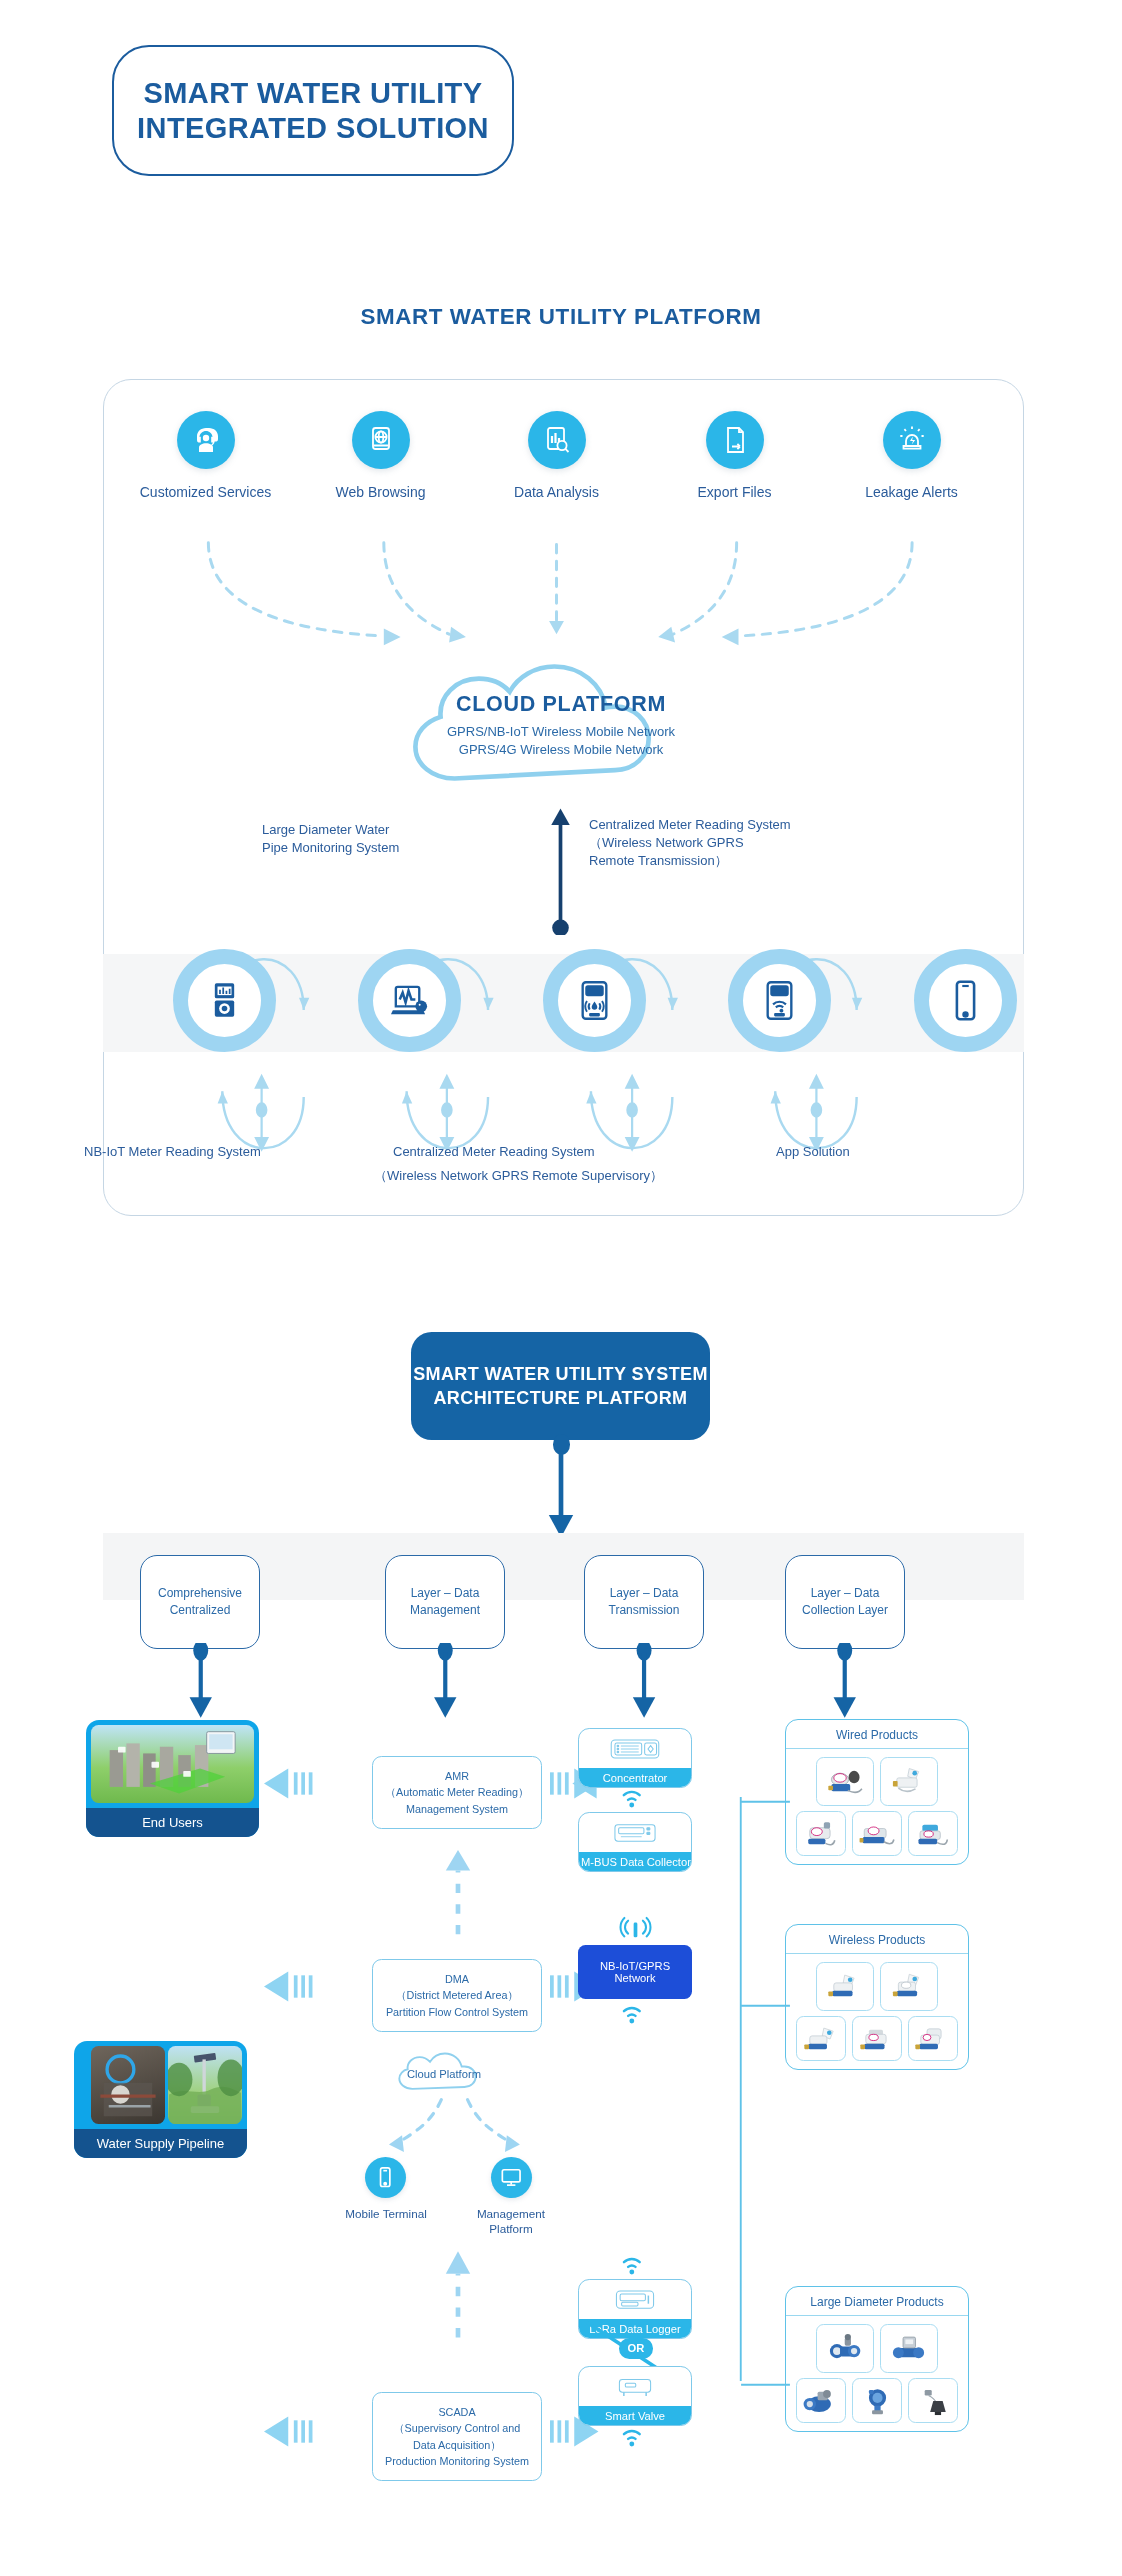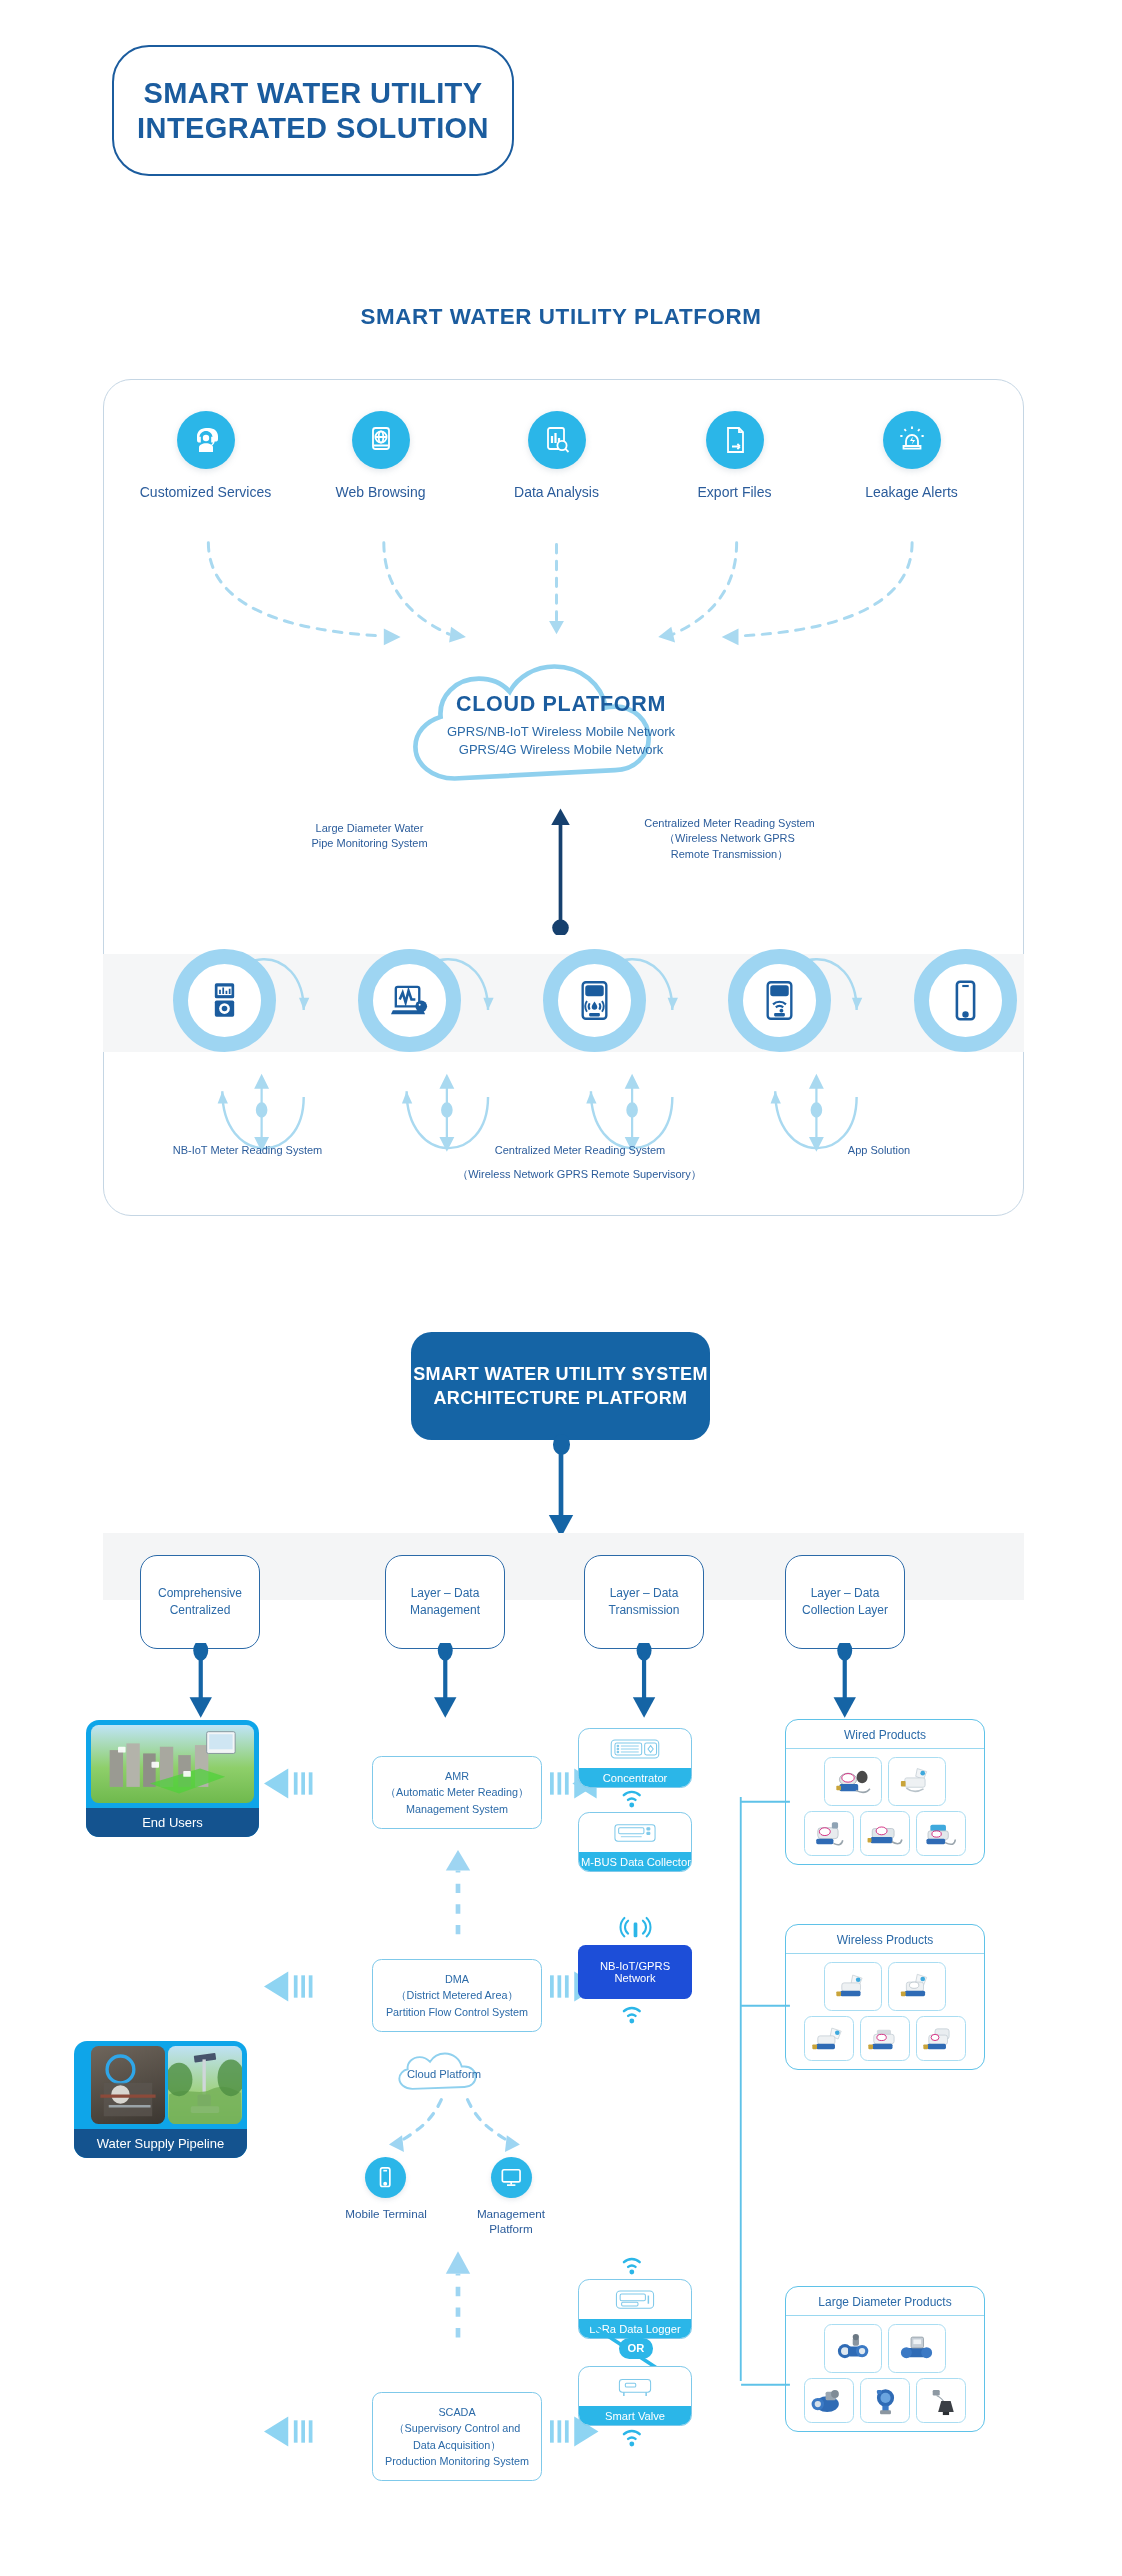--- a/index.html
+++ b/index.html
@@ -64,21 +64,21 @@
 
   
   .ring {
     width: 103px; height: 103px; border-radius: 50%;
     border: 15px solid #9ed5f2; background: #ffffff;
     display: flex; align-items: center; justify-content: center;
   }
   .ring svg { width: 43px; height: 43px; }
 
   
-  .note { font-size: 11px; color: #2b5c9b; line-height: 1.4; text-align: center; }
+  .note { font-size: 13px; color: #2b5c9b; line-height: 1.4; text-align: left; }
 
   
   #arch-banner {
     left: 411px; top: 1332px; width: 299px; height: 108px;
     background: #1564a5; border-radius: 20.6px;
     display: flex; align-items: center; justify-content: center;
   }
   #arch-banner .t {
     color: #fff; font-weight: bold; font-size: 18px; text-align: center;
     line-height: 1.35; letter-spacing: 0.4px;
@@ -130,21 +130,21 @@
     text-align: center; padding: 3.7px 1.9px; white-space: nowrap;
   }
   .netbox {
     width: 114px; height: 54px; background: #1d4ed8; border-radius: 7.5px;
     color: #fff; font-size: 11.2px; display: flex;
     align-items: center; justify-content: center; text-align: center;
   }
 
   
   .prodpanel {
-    width: 200px; border: 1.2px solid #5fc2e8; border-radius: 13px; background: #fff;
+    width: 184px; border: 1.2px solid #5fc2e8; border-radius: 13px; background: #fff;
   }
   .prodpanel .hd {
     text-align: center; font-size: 12px; color: #2b6aa8;
     padding: 7.5px 3.7px 6.5px; border-bottom: 1.1px solid #9ad8f0;
   }
   .prodpanel .grid { padding: 7.5px 6.5px 8.4px; }
   .prodpanel .r { display: flex; justify-content: center; gap: 5.6px; margin-bottom: 5.6px; }
   .prodpanel .r:last-child { margin-bottom: 0; }
   .prodcell {
     width: 50px; height: 45px; border: 0.9px solid #a9ddf2; border-radius: 7.5px;

